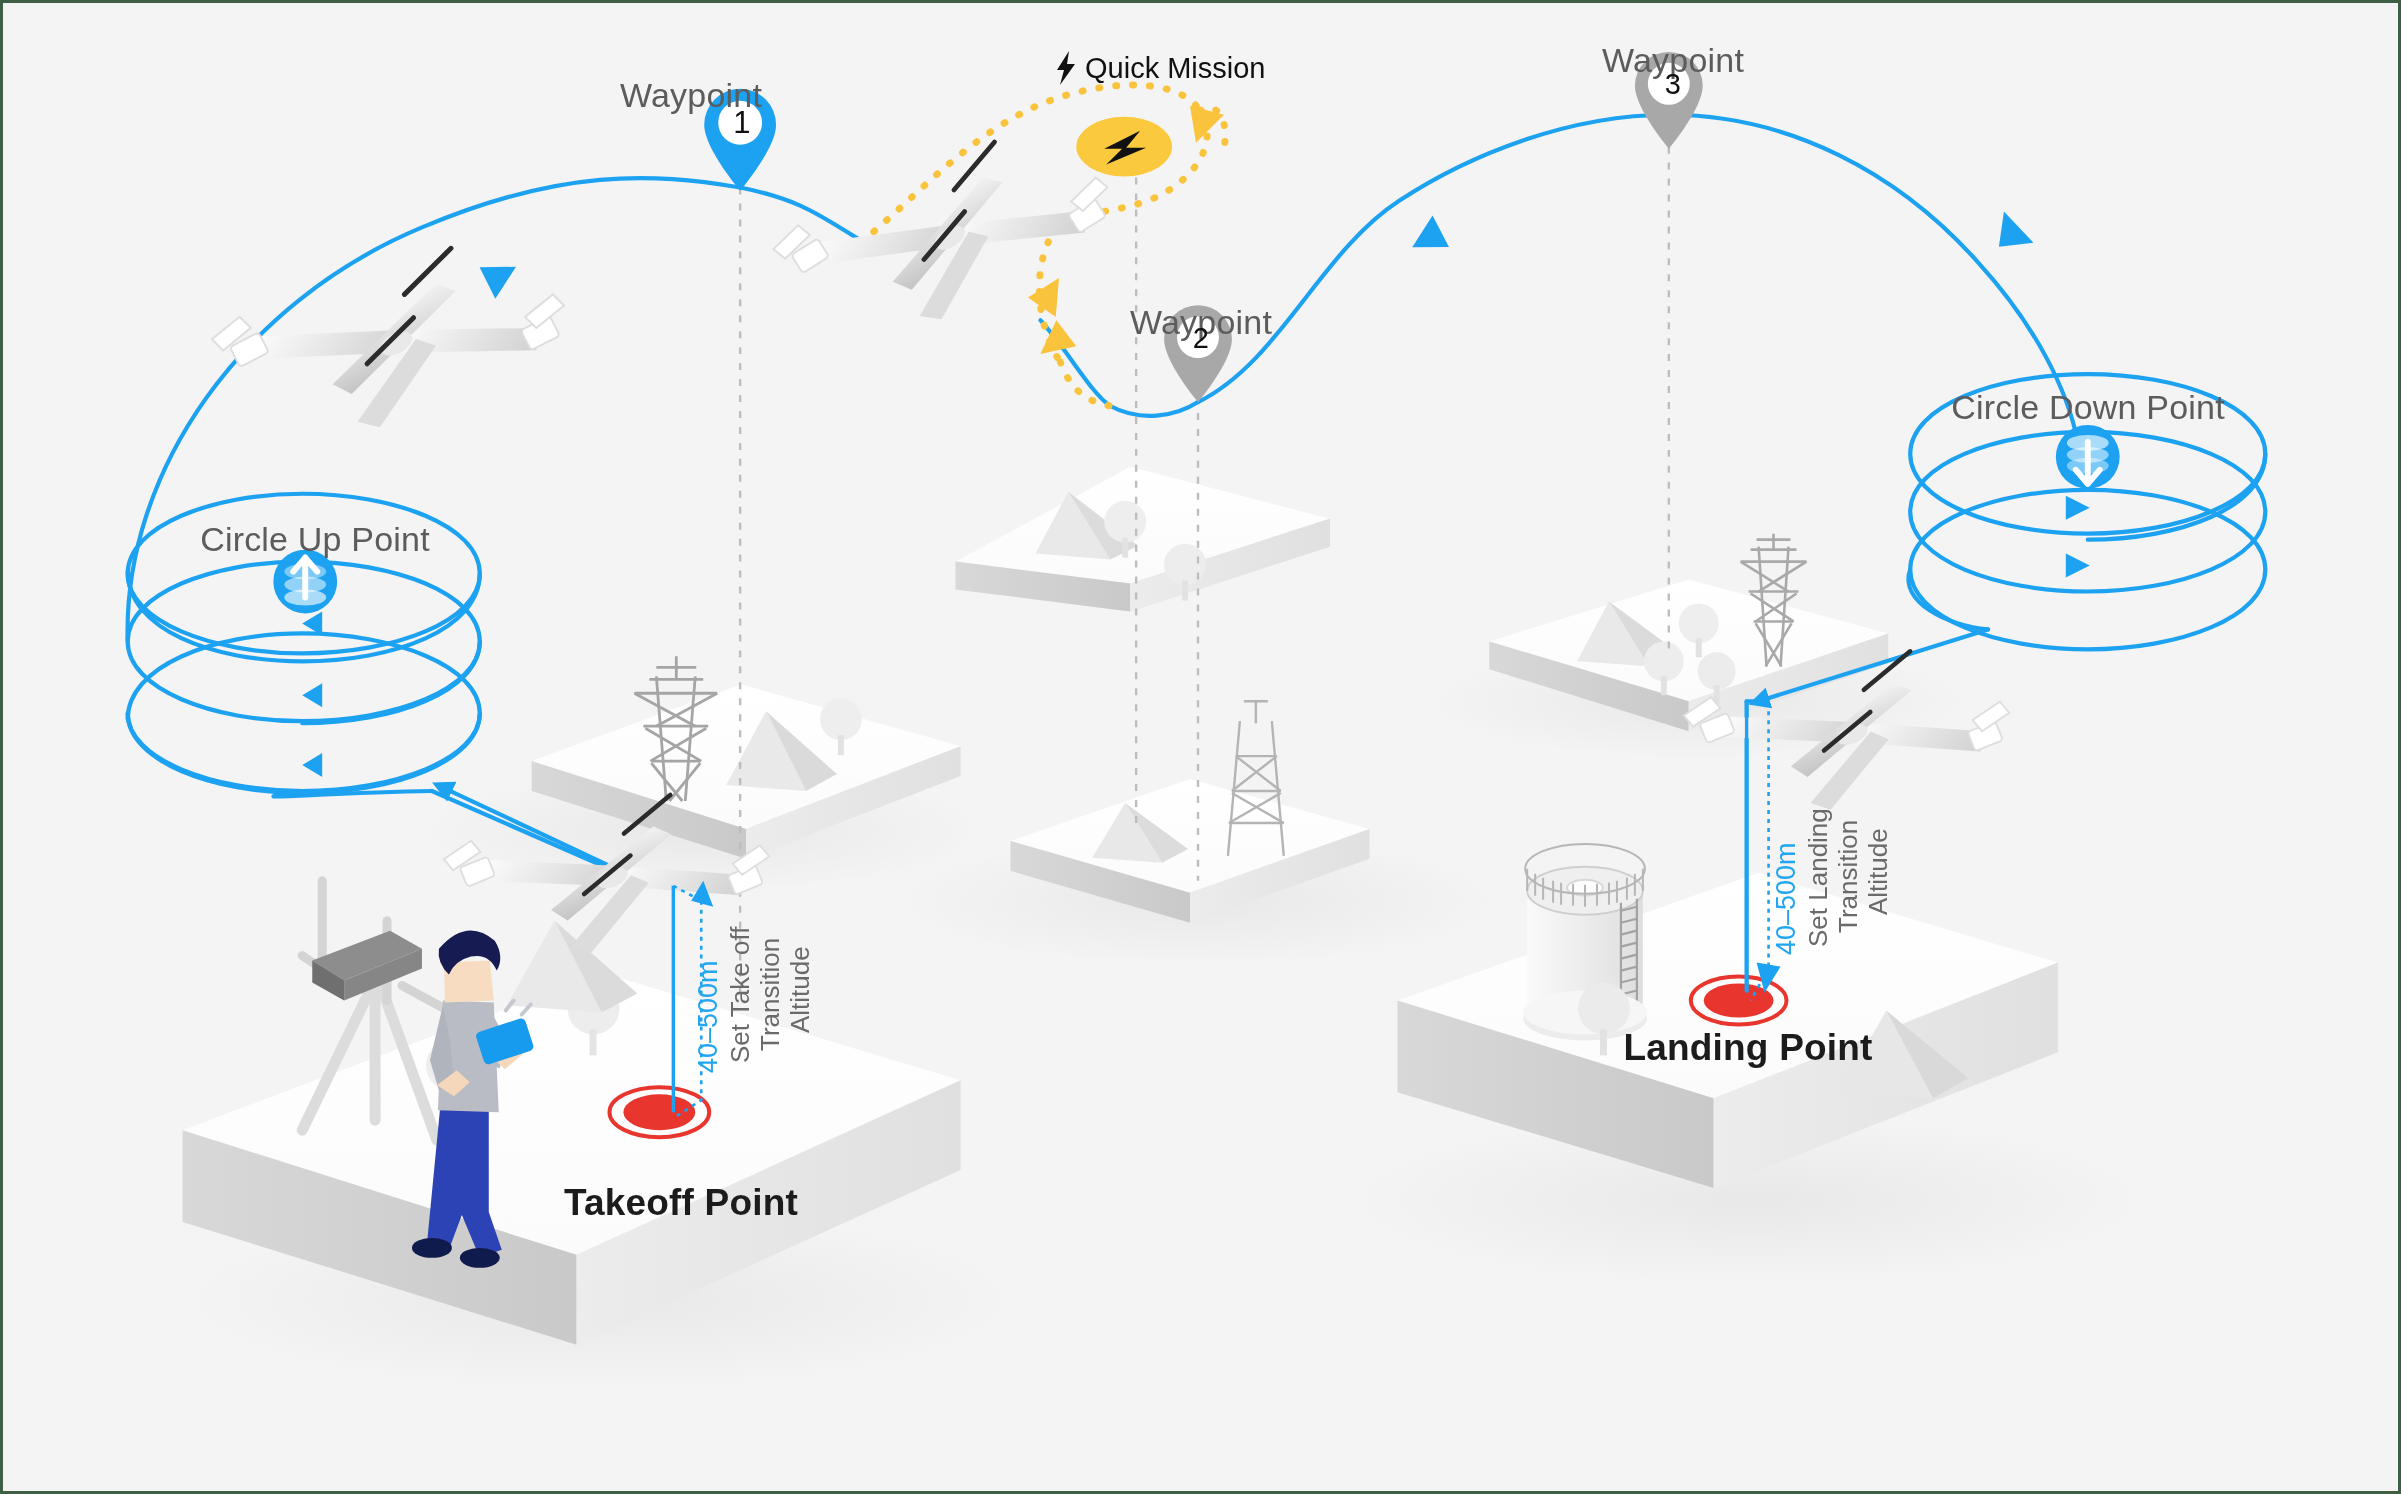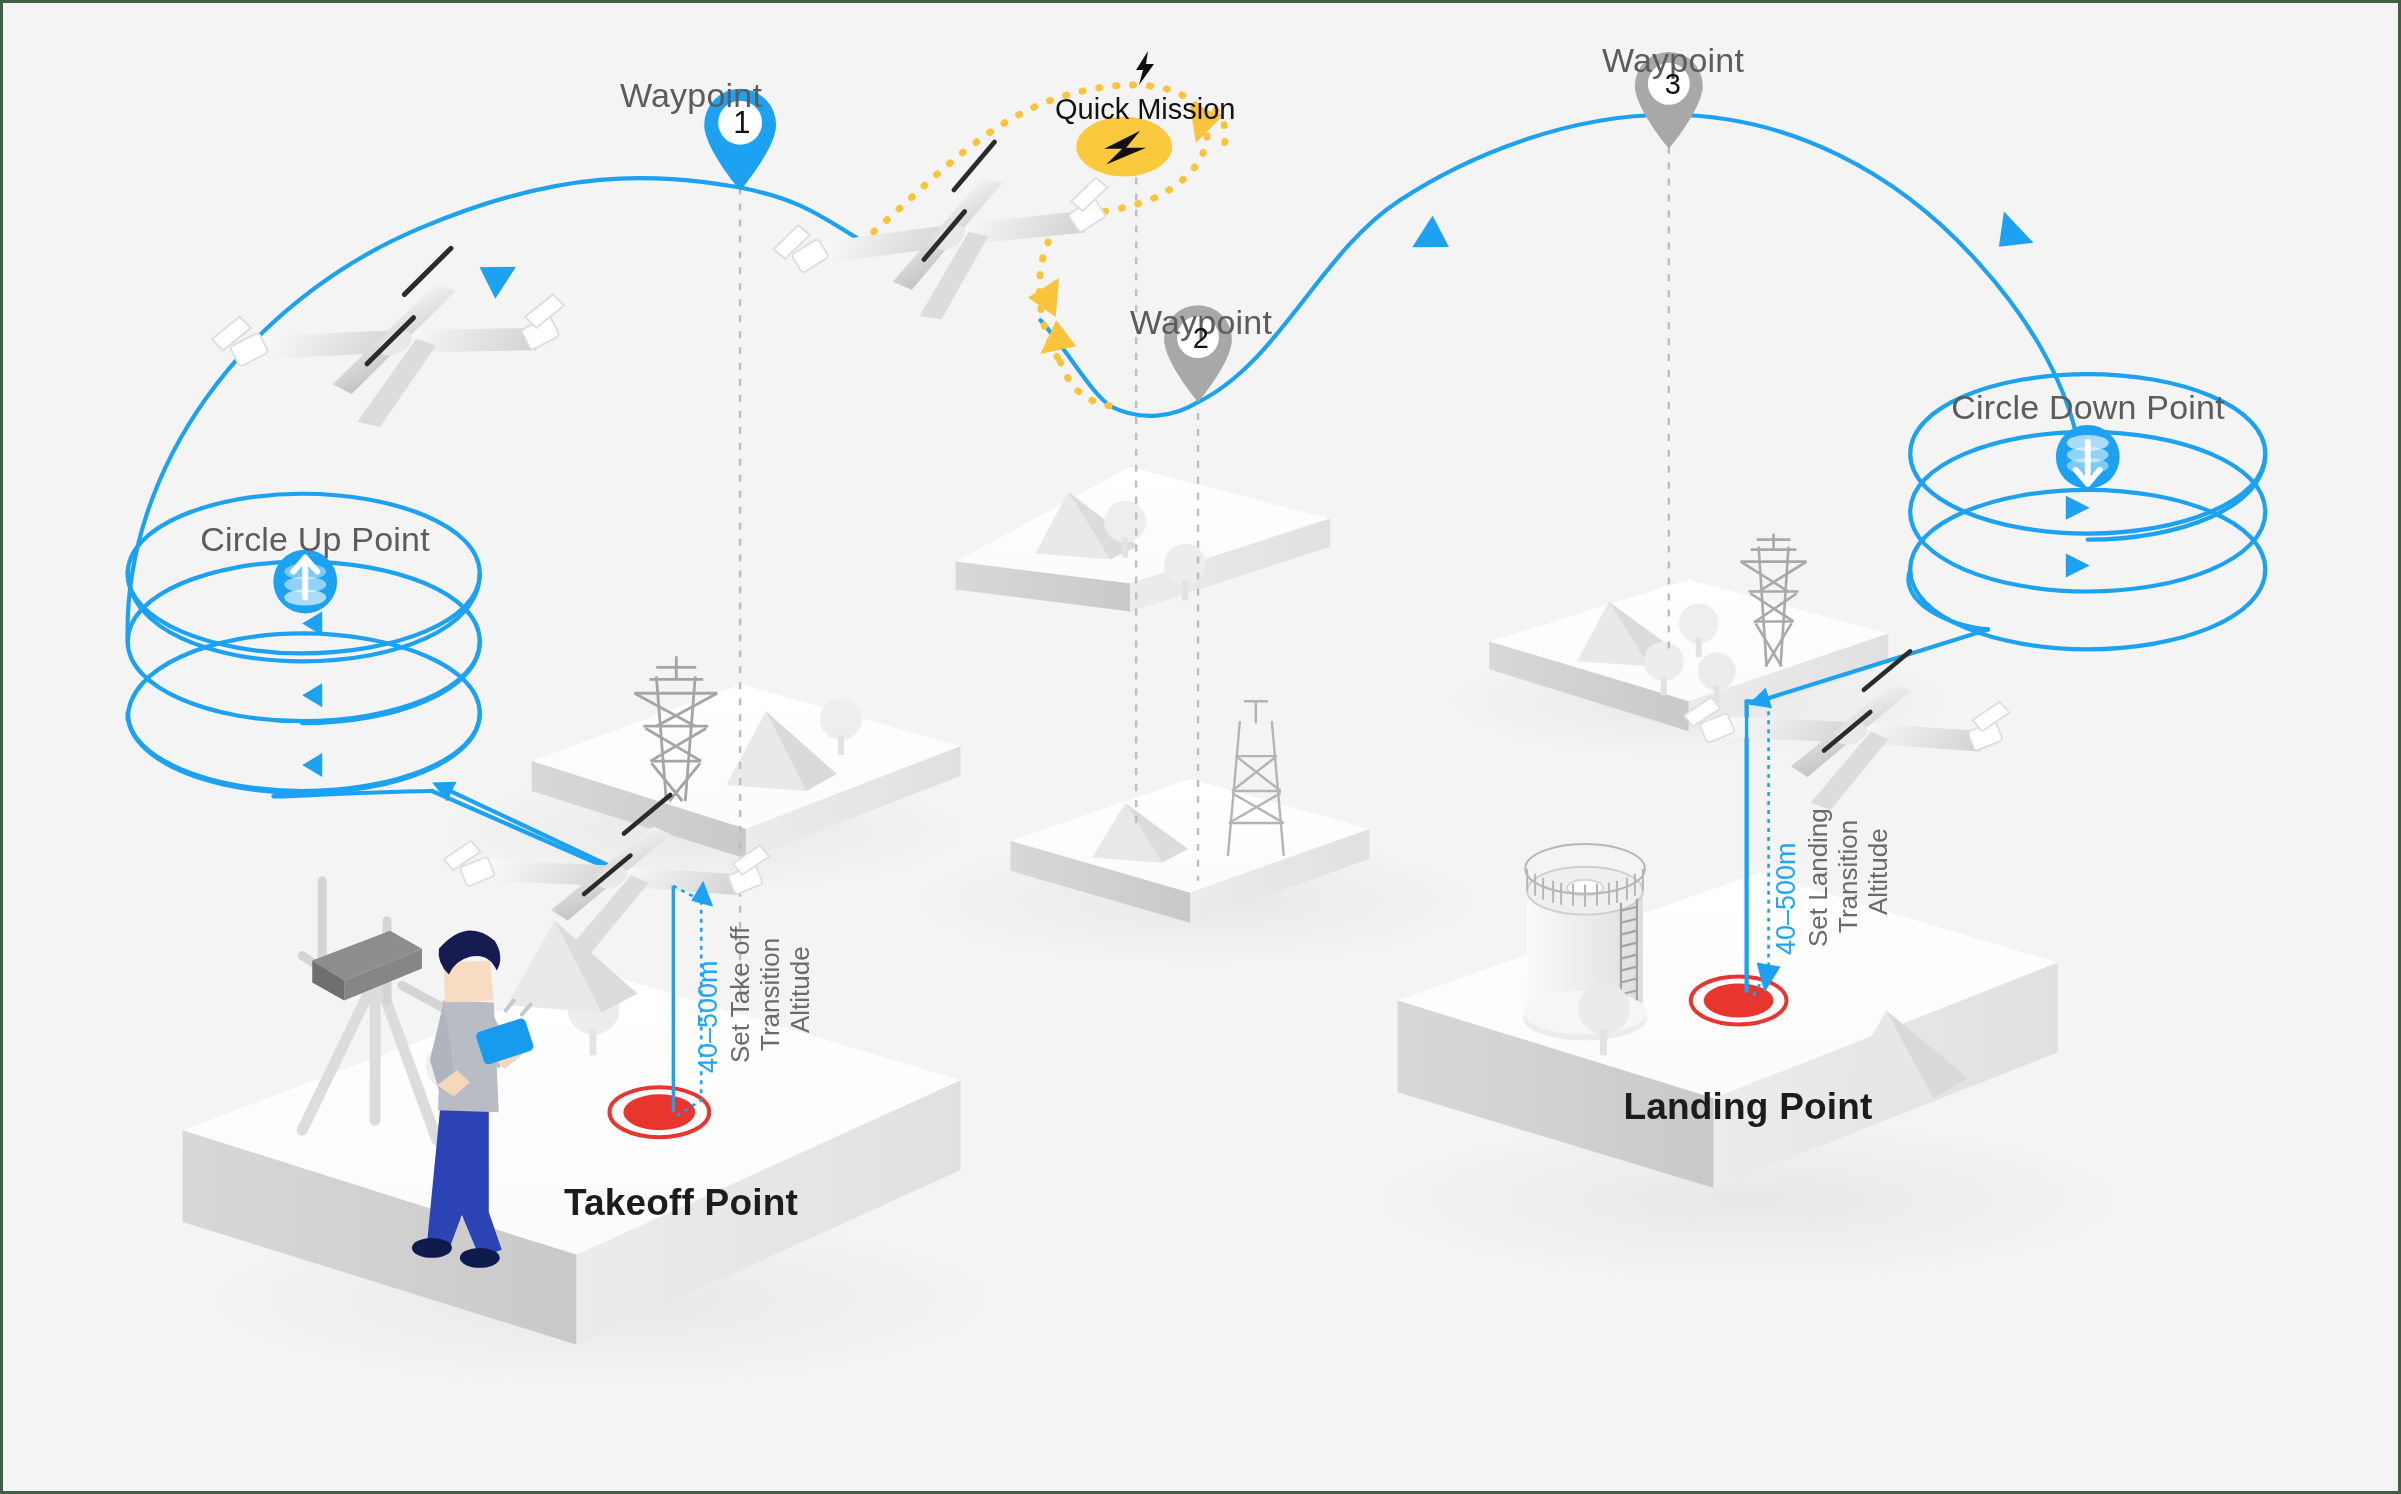--- a/index.html
+++ b/index.html
@@ -449,34 +449,34 @@
 
   <div class="lbl" style="left:688px;top:92px;transform:translate(-50%,-50%);">Waypoint</div>
   <div class="lbl" style="left:739px;top:120px;transform:translate(-50%,-50%);font-size:31px;color:#111;">1</div>
 
   <div class="lbl" style="left:1198px;top:319px;transform:translate(-50%,-50%);">Waypoint</div>
   <div class="lbl" style="left:1198px;top:335px;transform:translate(-50%,-50%);font-size:29px;color:#111;">2</div>
 
   <div class="lbl" style="left:1670px;top:57px;transform:translate(-50%,-50%);">Waypoint</div>
   <div class="lbl" style="left:1670px;top:81px;transform:translate(-50%,-50%);font-size:29px;color:#111;">3</div>
 
-  <div style="position:absolute;left:1052px;top:48px;display:flex;align-items:center;gap:8px;flex-direction:column;">
+  <div style="position:absolute;left:1052px;top:48px;display:flex;align-items:center;gap:8px;">
     <span style="display:inline-block;width:22px;height:34px;">
       <svg viewBox="0 0 22 34" width="22" height="34">
         <path d="M14 0 L2 19 L9 19 L5 34 L20 13 L12 13 Z" fill="#111111"></path>
       </svg>
     </span>
     <span class="lbl-qm">Quick Mission</span>
   </div>
 
   <div class="lbl" style="left:312px;top:536px;transform:translate(-50%,-50%);">Circle Up Point</div>
   <div class="lbl" style="left:2085px;top:404px;transform:translate(-50%,-50%);">Circle Down Point</div>
 
   <div class="lbl lbl-dark" style="left:678px;top:1200px;transform:translate(-50%,-50%);">Takeoff Point</div>
-  <div class="lbl lbl-dark" style="left:1745px;top:1104px;transform:translate(-50%,-50%);">Landing Point</div>
+  <div class="lbl lbl-dark" style="left:1745px;top:1045px;transform:translate(-50%,-50%);">Landing Point</div>
 
   <div class="vert blue" style="left:690px;top:1070px;">40–500m</div>
   <div class="vert gray" style="left:722px;top:1060px;">Set Take off</div>
   <div class="vert gray" style="left:752px;top:1048px;">Transition</div>
   <div class="vert gray" style="left:782px;top:1030px;">Altitude</div>
 
   <div class="vert blue" style="left:1768px;top:952px;">40–500m</div>
   <div class="vert gray" style="left:1800px;top:944px;">Set Landing</div>
   <div class="vert gray" style="left:1830px;top:930px;">Transition</div>
   <div class="vert gray" style="left:1860px;top:912px;">Altitude</div>

